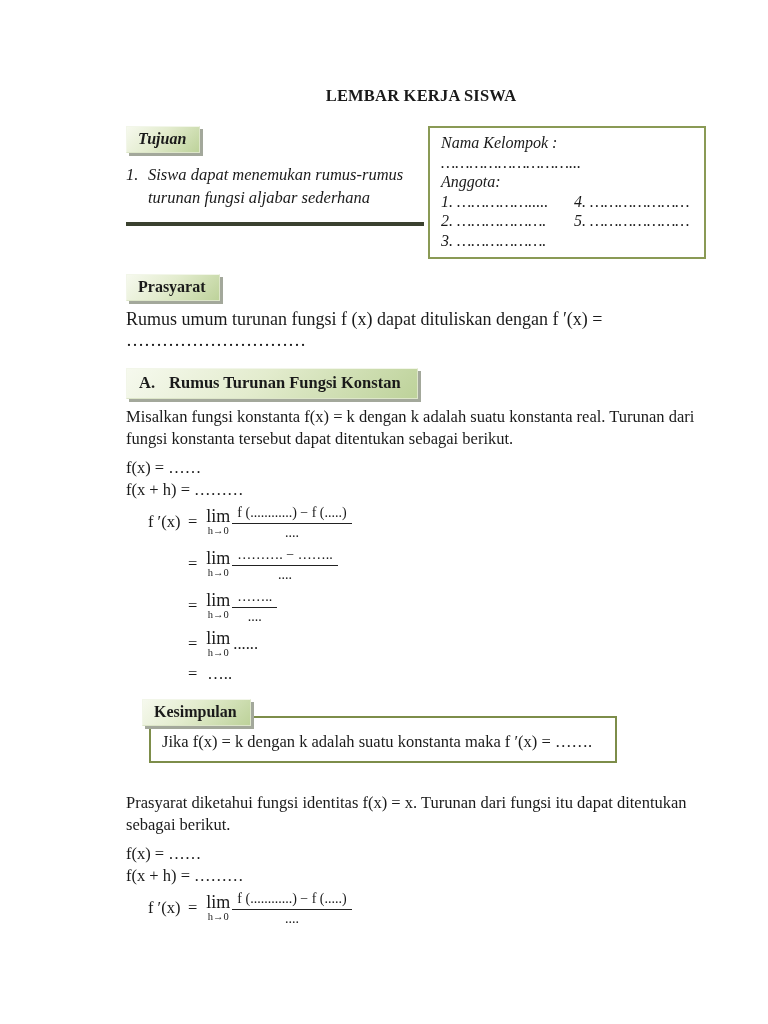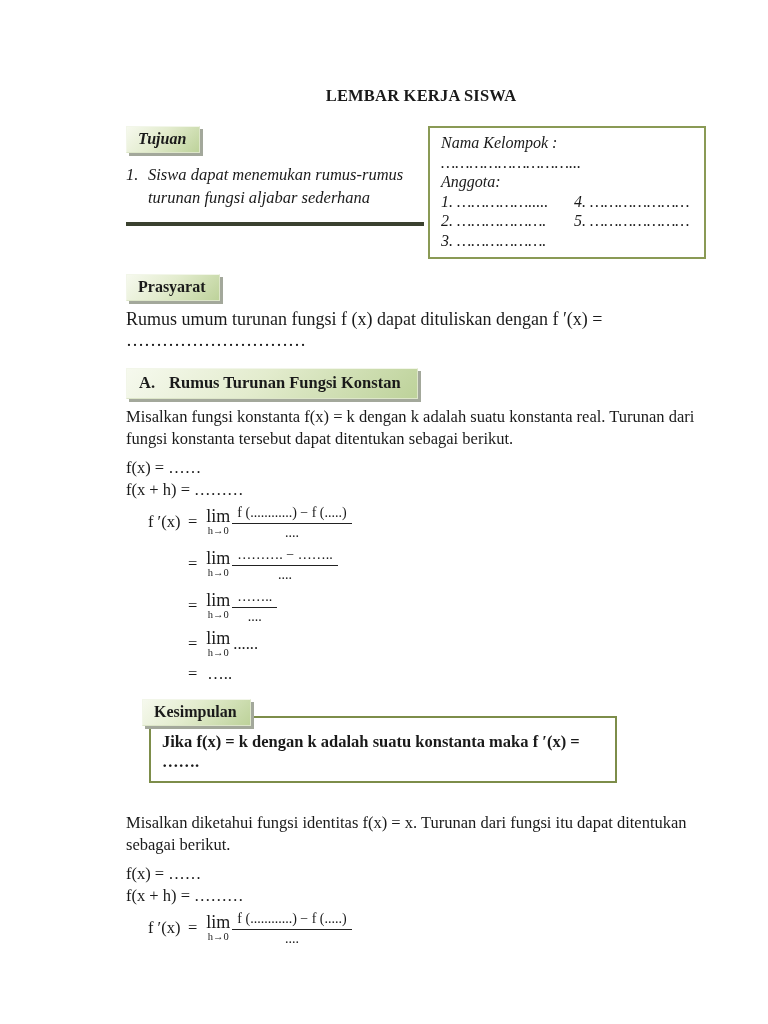--- a/index.html
+++ b/index.html
@@ -73,21 +73,20 @@
   
   .kesimpulan{margin-top:12px;margin-left:16px;}
   .kes-label{position:relative;z-index:2;margin-left:0;}
   .kes-box{
     position:relative;z-index:1;
     box-sizing:border-box;width:468px;
     border:2px solid #7d8d4a;
     margin-top:-10px;margin-left:7px;
     padding:14px 10px 9px 11px;
     font-size:16.5px;
-    font-weight:bold;
   }
 </style>
 </head>
 <body>
 
 <div class="page">
   <div class="content">
 
     <div class="title-block">
       <div class="title-line">LEMBAR KERJA SISWA</div>
@@ -187,21 +186,21 @@
     </div>
 
     <div class="kesimpulan">
       <span class="glabel kes-label">Kesimpulan</span>
       <div class="kes-box">
         <span>Jika f(x) = k dengan k adalah suatu konstanta maka f ′(x) = …….</span>
       </div>
     </div>
 
     <div class="sec-b">
-      <div class="sec-body">Misalkan diketahui fungsi identitas f(x) = x. Turunan dari fungsi itu dapat ditentukan sebagai berikut.</div>
+      <div class="sec-body">Prasyarat diketahui fungsi identitas f(x) = x. Turunan dari fungsi itu dapat ditentukan sebagai berikut.</div>
       <div class="sec-body">
         <div class="given">f(x) = ……</div>
         <div class="given">f(x + h) = ………</div>
       </div>
 
       <div class="steps">
         <div class="step">
           <span class="lhs">f ′(x)</span>
           <span class="eq">=</span>
           <span class="lim">

